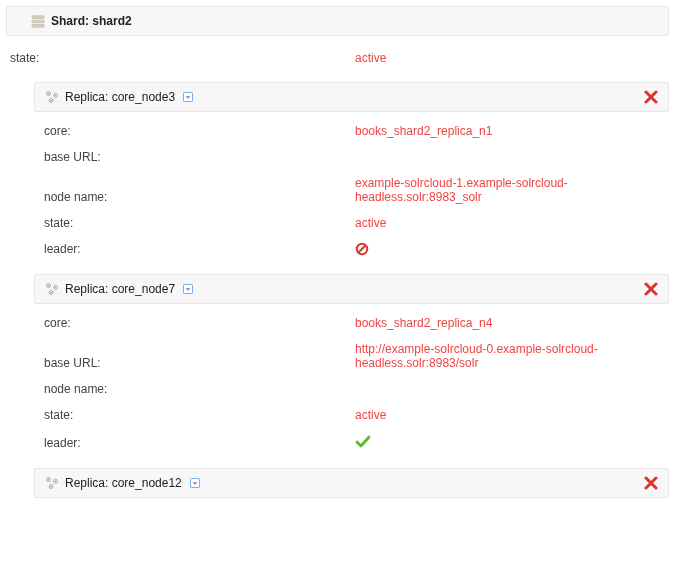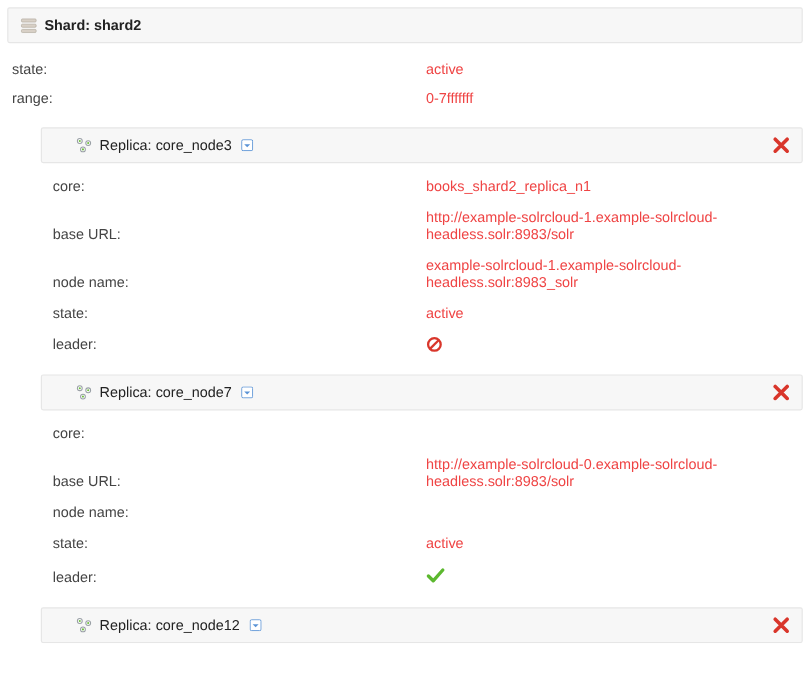--- a/index.html
+++ b/index.html
@@ -8,21 +8,21 @@
     padding: 0;
     font-family: "Helvetica Neue", Helvetica, Arial, sans-serif;
     font-size: 12px;
     color: #333;
     background: #fff;
     width: 675px;
   }
   .shard-header {
     display: flex;
     align-items: center;
-    padding: 7px 10px;
+    padding: 7px 24px;
     background: #f7f7f7;
     border: 1px solid #e6e6e6;
     border-radius: 2px;
     margin: 6px;
   }
   .shard-header .label {
     font-weight: bold;
     margin-left: 6px;
     color: #222;
   }
@@ -42,21 +42,21 @@
     flex: 1;
     color: #ef4444;
   }
   .replicas {
     padding-left: 34px;
     padding-right: 6px;
   }
   .replica-header {
     display: flex;
     align-items: center;
-    padding: 7px 28px;
+    padding: 7px 10px;
     background: #f7f7f7;
     border: 1px solid #e6e6e6;
     border-radius: 2px;
     position: relative;
   }
   .replica-header .name {
     margin-left: 6px;
     color: #222;
     font-weight: normal;
   }
@@ -100,24 +100,20 @@
     </svg>
   </span>
   <span class="label"><span>Shard: </span><span>shard2</span></span>
 </div>
 
 <div class="kv-block">
   <div class="kv-row">
     <div class="kv-key">state:</div>
     <div class="kv-val">active</div>
   </div>
-  <div class="kv-row">
-    <div class="kv-key">range:</div>
-    <div class="kv-val">0-7fffffff</div>
-  </div>
 </div>
 
 <div class="replicas" id="replicas">
     <div class="replica-header">
       <span class="ico-replica">
         <svg viewBox="0 0 16 16" width="14" height="14">
           <circle cx="4" cy="4" r="2.3" fill="#fff" stroke="#9aa0a6" stroke-width="1"></circle>
           <circle cx="12" cy="6" r="2.3" fill="#fff" stroke="#9aa0a6" stroke-width="1"></circle>
           <circle cx="7" cy="12" r="2.3" fill="#fff" stroke="#9aa0a6" stroke-width="1"></circle>
           <circle cx="4" cy="4" r="1" fill="#6fbf3f"></circle>
@@ -138,21 +134,20 @@
         </svg>
       </span>
     </div>
     <div class="replica-kv">
       <div class="kv-row">
         <div class="kv-key">core:</div>
         <div class="kv-val">books_shard2_replica_n1</div>
       </div>
       <div class="kv-row">
         <div class="kv-key">base URL:</div>
-        <div class="kv-val">http://example-solrcloud-1.example-solrcloud-headless.solr:8983/solr</div>
       </div>
       <div class="kv-row">
         <div class="kv-key">node name:</div>
         <div class="kv-val">example-solrcloud-1.example-solrcloud-headless.solr:8983_solr</div>
       </div>
       <div class="kv-row">
         <div class="kv-key">state:</div>
         <div class="kv-val">active</div>
       </div>
       <div class="kv-row">
@@ -183,20 +178,21 @@
       </span>
       <span class="delete-x">
         <svg viewBox="0 0 14 14" width="14" height="14">
           <path d="M2 2 L12 12 M12 2 L2 12" stroke="#d9362b" stroke-width="3" stroke-linecap="round"></path>
         </svg>
       </span>
     </div>
     <div class="replica-kv">
       <div class="kv-row">
         <div class="kv-key">core:</div>
+        <div class="kv-val">books_shard2_replica_n4</div>
       </div>
       <div class="kv-row">
         <div class="kv-key">base URL:</div>
         <div class="kv-val">http://example-solrcloud-0.example-solrcloud-headless.solr:8983/solr</div>
       </div>
       <div class="kv-row">
         <div class="kv-key">node name:</div>
       </div>
       <div class="kv-row">
         <div class="kv-key">state:</div>

